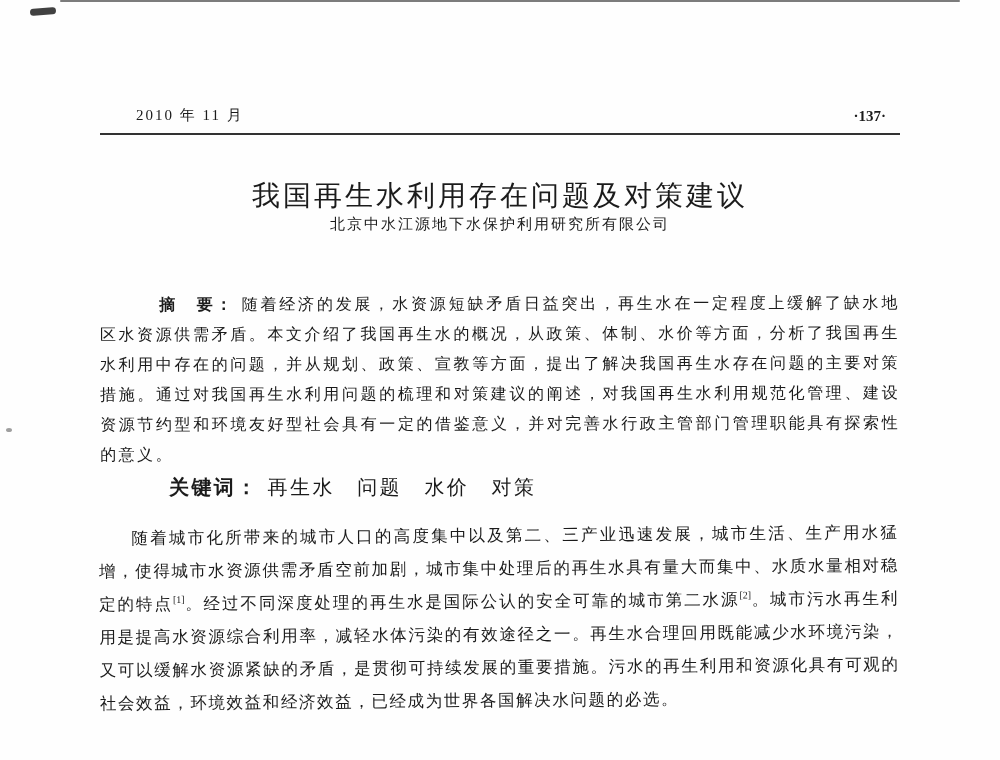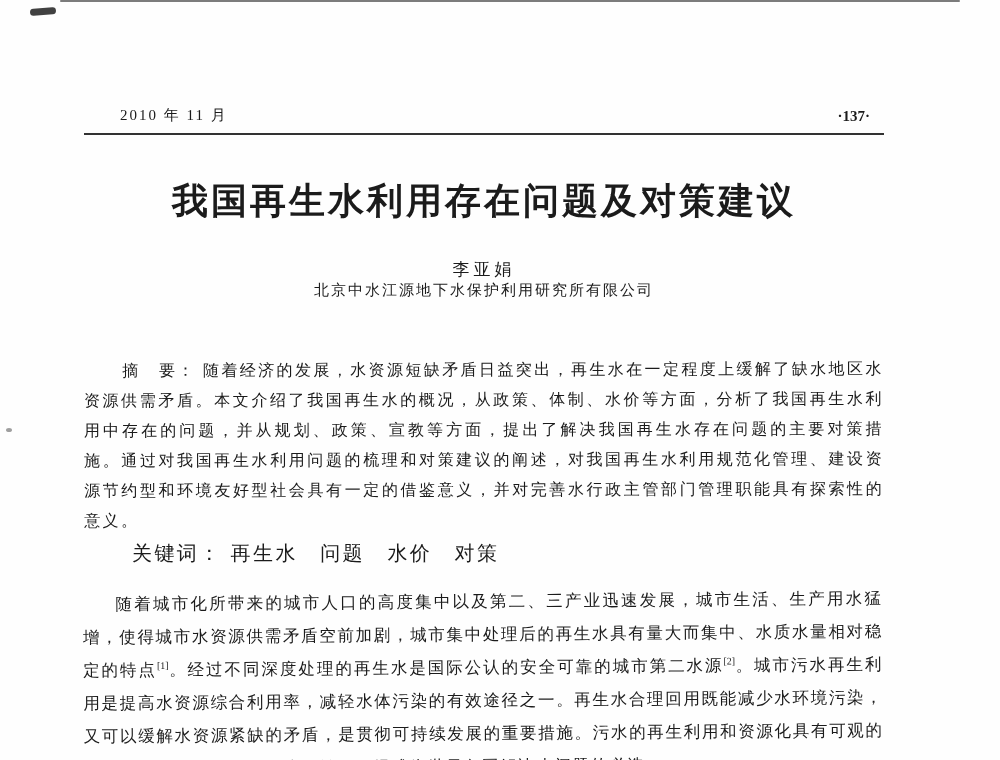--- a/index.html
+++ b/index.html
@@ -7,21 +7,21 @@
     padding: 0;
     width: 1000px;
     height: 760px;
     background: #fefefe;
     overflow: hidden;
     font-family: "Liberation Serif", serif;
     color: #1b1b1b;
   }
   .page {
     position: absolute;
-    left: 84px;
+    left: 100px;
     top: 0;
     width: 800px;
     height: 616px;
   }
   
   .artifact { position: absolute; background: #111; }
   .artifact.top-edge {
     left: 60px; top: 0; width: 900px; height: 2px; opacity: .55;
     border-radius: 2px;
   }
@@ -48,22 +48,22 @@
     height: 2px;
     background: #1c1c1c;
     margin-top: 8px;
     opacity: .9;
   }
   
   .title {
     margin: 42px 0 0 0;
     text-align: center;
     font-family: "Liberation Sans", sans-serif;
-    font-weight: bold;
-    font-size: 36px;
+    font-weight: normal;
+    font-size: 28px;
     letter-spacing: 3px;
   }
   .author {
     margin-top: 32px;
     text-align: center;
     font-size: 17px;
     letter-spacing: 4px;
   }
   .affiliation {
     text-align: center;
@@ -76,22 +76,23 @@
     font-size: 16px;
     line-height: 30px;
     letter-spacing: 2.4px;
     text-align: justify;
     text-indent: 2.4em;
     transform: rotate(-0.15deg);
   }
   .abstract .label,
   .keywords .label {
     font-family: "Liberation Sans", sans-serif;
-    font-weight: normal;
+    font-weight: bold;
     margin-right: .45em;
+    margin-left: 21px;
   }
   .keywords {
     margin: 3px 0 0 0;
     font-size: 20px;
     line-height: 30px;
     letter-spacing: 2.4px;
     text-indent: 2.4em;
   }
   
   .body-para {
@@ -121,21 +122,20 @@
 <div class="page">
 
   <div class="page-header">
     <span class="header-date">2010 年 11 月</span>
     <span class="header-page">·137·</span>
   </div>
   <div class="header-rule"></div>
 
   <h1 class="title">我国再生水利用存在问题及对策建议</h1>
 
-  <div class="author">李亚娟</div>
 
   <div class="affiliation">北京中水江源地下水保护利用研究所有限公司</div>
 
   <p class="abstract"><strong class="label">摘　要：</strong><span>随着经济的发展，水资源短缺矛盾日益突出，再生水在一定程度上缓解了缺水地区水资源供需矛盾。本文介绍了我国再生水的概况，从政策、体制、水价等方面，分析了我国再生水利用中存在的问题，并从规划、政策、宣教等方面，提出了解决我国再生水存在问题的主要对策措施。通过对我国再生水利用问题的梳理和对策建议的阐述，对我国再生水利用规范化管理、建设资源节约型和环境友好型社会具有一定的借鉴意义，并对完善水行政主管部门管理职能具有探索性的意义。</span></p>
 
   <p class="keywords"><strong class="label">关键词：</strong><span>再生水　问题　水价　对策</span></p>
 
   <p class="body-para"><span>随着城市化所带来的城市人口的高度集中以及第二、三产业迅速发展，城市生活、生产用水猛增，使得城市水资源供需矛盾空前加剧，城市集中处理后的再生水具有量大而集中、水质水量相对稳定的特点</span><sup>[1]</sup><span>。经过不同深度处理的再生水是国际公认的安全可靠的城市第二水源</span><sup>[2]</sup><span>。城市污水再生利用是提高水资源综合利用率，减轻水体污染的有效途径之一。再生水合理回用既能减少水环境污染，又可以缓解水资源紧缺的矛盾，是贯彻可持续发展的重要措施。污水的再生利用和资源化具有可观的社会效益，环境效益和经济效益，已经成为世界各国解决水问题的必选。</span></p>
 
 </div>

